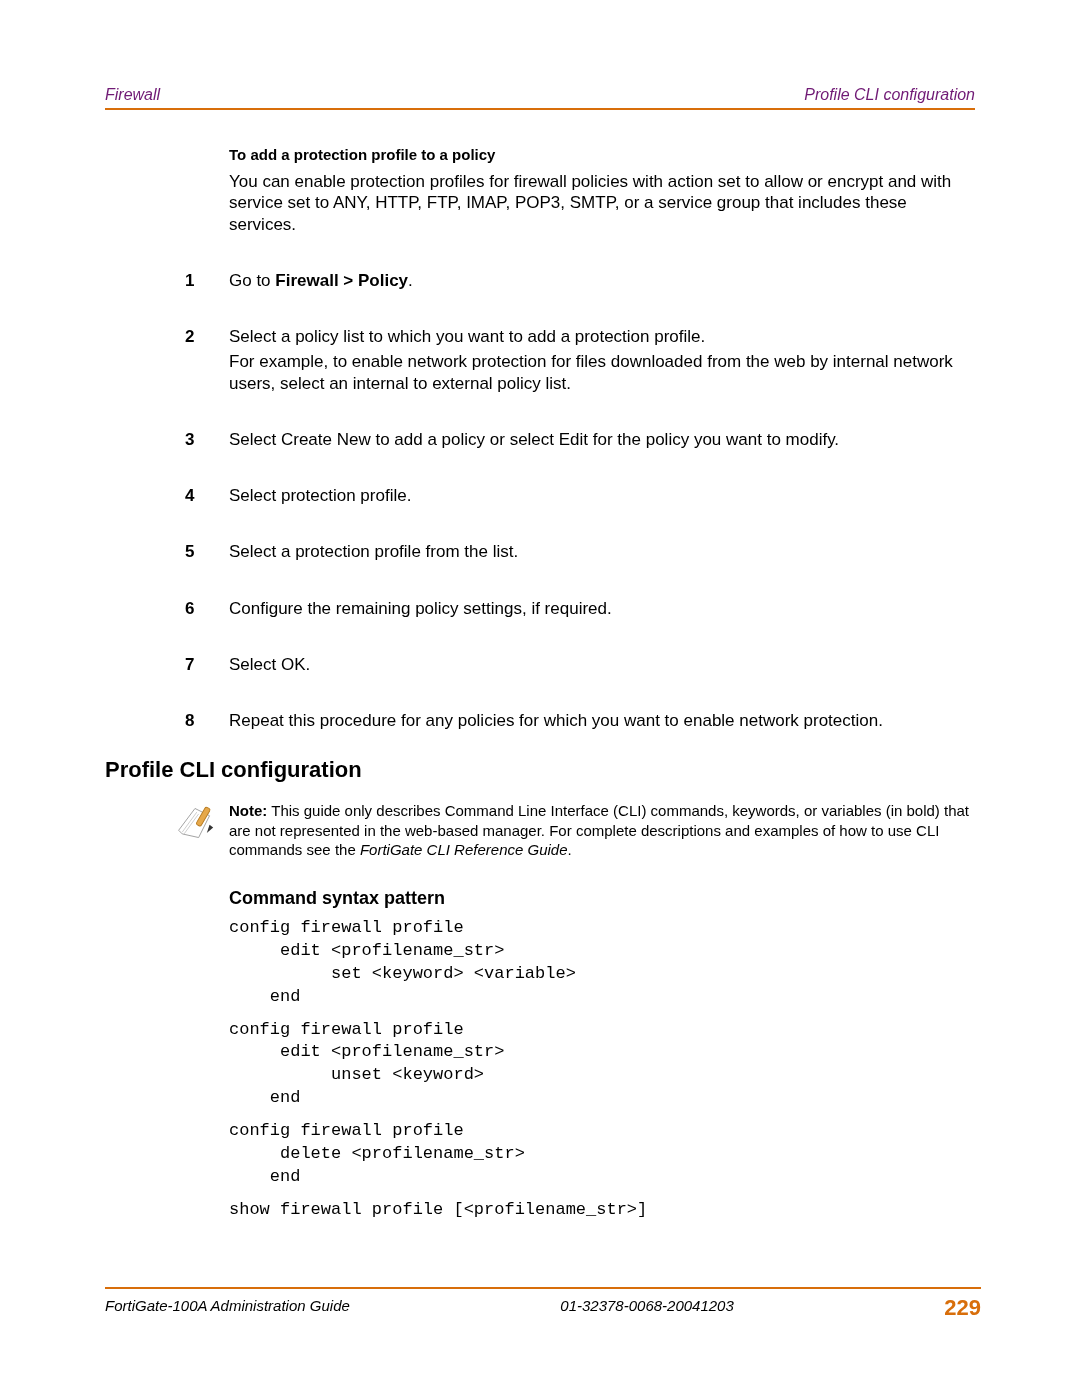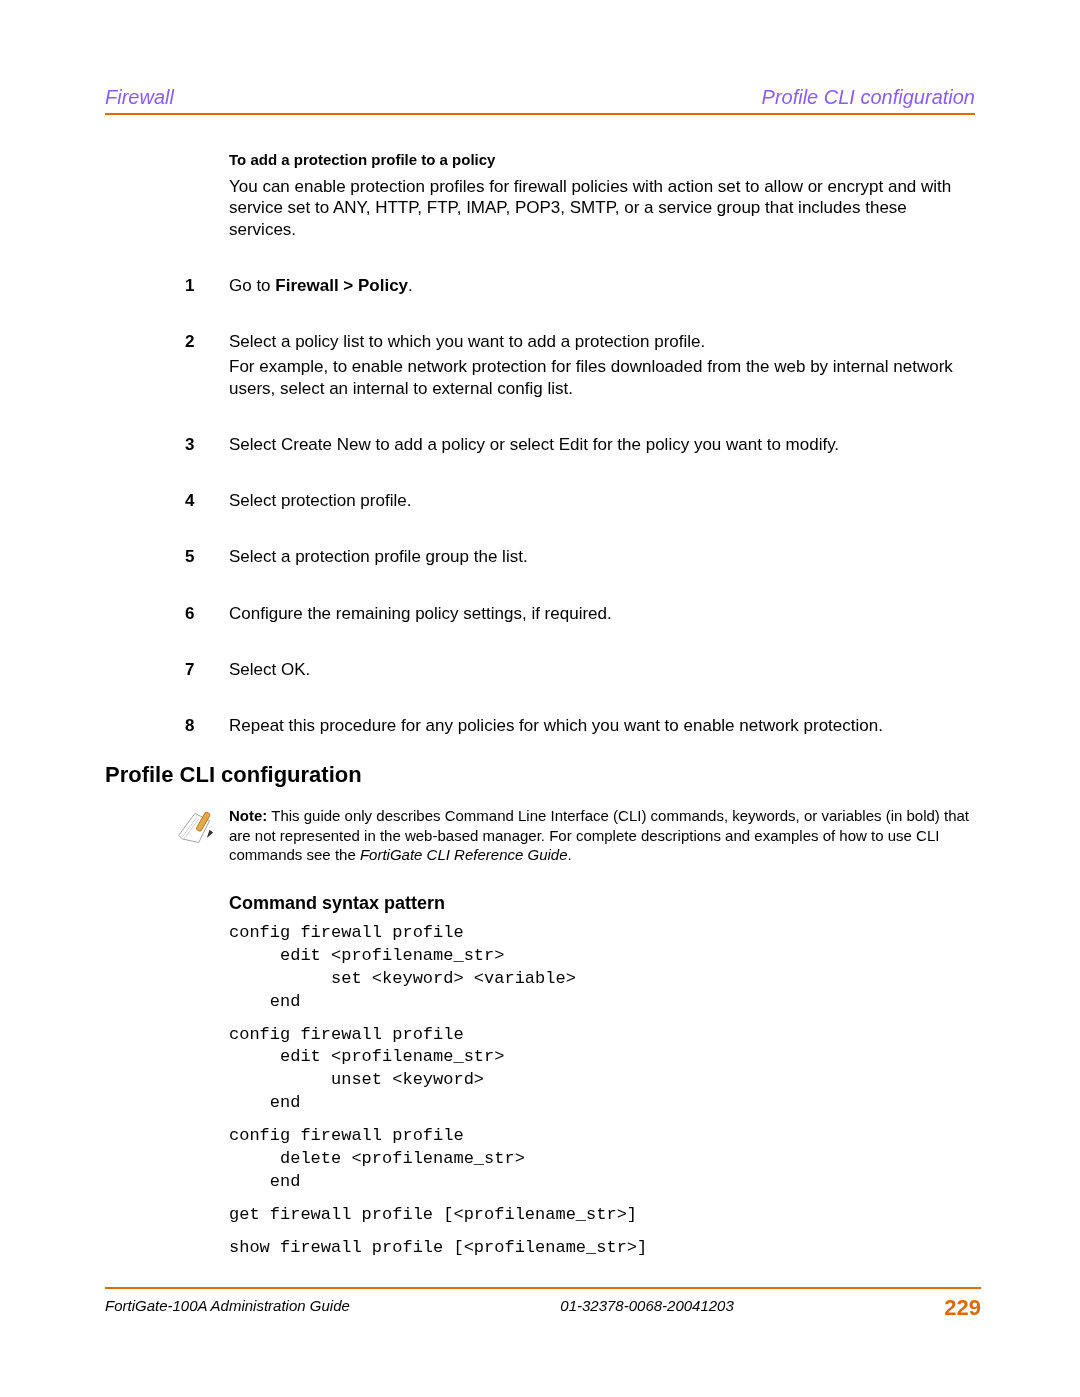--- a/index.html
+++ b/index.html
@@ -16,22 +16,22 @@
     height: 1397px;
     padding: 0 105px;
     position: relative;
   }
   .running-head {
     display: flex;
     justify-content: space-between;
     align-items: flex-end;
     padding-top: 86px;
     font-style: italic;
-    font-size: 20px;
-    color: #8b5cf6;
+    font-size: 16px;
+    color: #701a75;
   }
   .rule-accent {
     height: 2px;
     background: #d86e0a;
     margin-top: 4px;
   }
   .content {
     padding-left: 124px;
     padding-right: 0px;
     padding-top: 36px;
@@ -157,30 +157,30 @@
     <div class="para">You can enable protection profiles for firewall policies with action set to allow or encrypt and with service set to ANY, HTTP, FTP, IMAP, POP3, SMTP, or a service group that includes these services.</div>
 
     <ol class="steps">
       <li>
         <span class="step-body">
           <span>Go to </span><b>Firewall &gt; Policy</b><span>.</span>
         </span>
       </li>
       <li>
         <span class="step-body">Select a policy list to which you want to add a protection profile.</span>
-        <span class="step-extra">For example, to enable network protection for files downloaded from the web by internal network users, select an internal to external config list.</span>
+        <span class="step-extra">For example, to enable network protection for files downloaded from the web by internal network users, select an internal to external policy list.</span>
       </li>
       <li>
           <span class="step-body">Select Create New to add a policy or select Edit for the policy you want to modify.</span>
         </li>
       <li>
           <span class="step-body">Select protection profile.</span>
         </li>
       <li>
-          <span class="step-body">Select a protection profile group the list.</span>
+          <span class="step-body">Select a protection profile from the list.</span>
         </li>
       <li>
           <span class="step-body">Configure the remaining policy settings, if required.</span>
         </li>
       <li>
           <span class="step-body">Select OK.</span>
         </li>
       <li>
           <span class="step-body">Repeat this procedure for any policies for which you want to enable network protection.</span>
         </li>
@@ -210,21 +210,20 @@
      edit &lt;profilename_str&gt;
           set &lt;keyword&gt; &lt;variable&gt;
     end</pre>
     <pre class="cli">config firewall profile
      edit &lt;profilename_str&gt;
           unset &lt;keyword&gt;
     end</pre>
     <pre class="cli">config firewall profile
      delete &lt;profilename_str&gt;
     end</pre>
-    <pre class="cli">get firewall profile [&lt;profilename_str&gt;]</pre>
     <pre class="cli">show firewall profile [&lt;profilename_str&gt;]</pre>
 
   </div>
 
   <div class="footer">
     <div class="footer-rule"></div>
     <div class="footer-line">
       <span>FortiGate-100A Administration Guide</span>
       <span>01-32378-0068-20041203</span>
       <span class="page-num">229</span>

